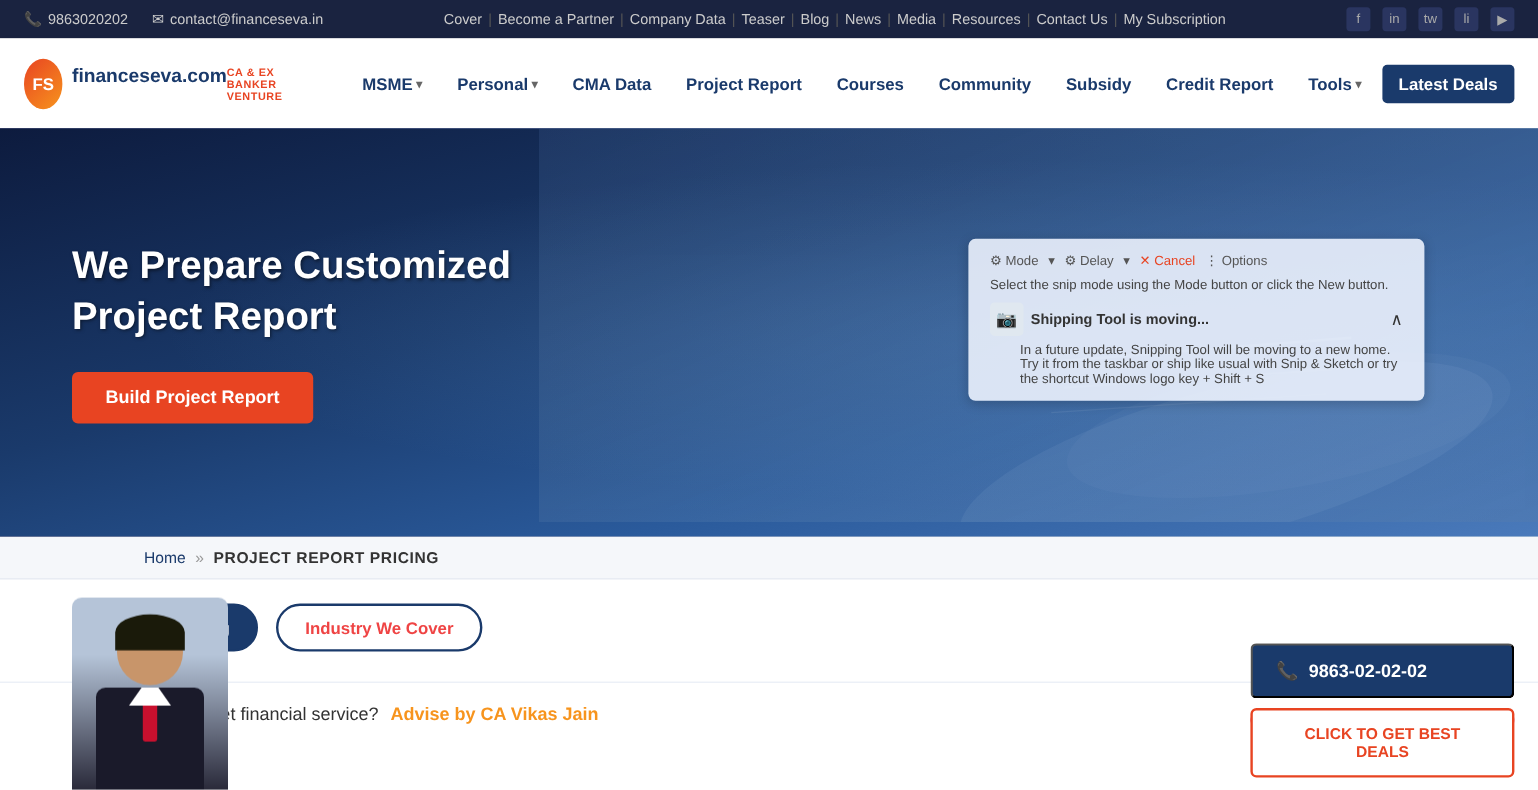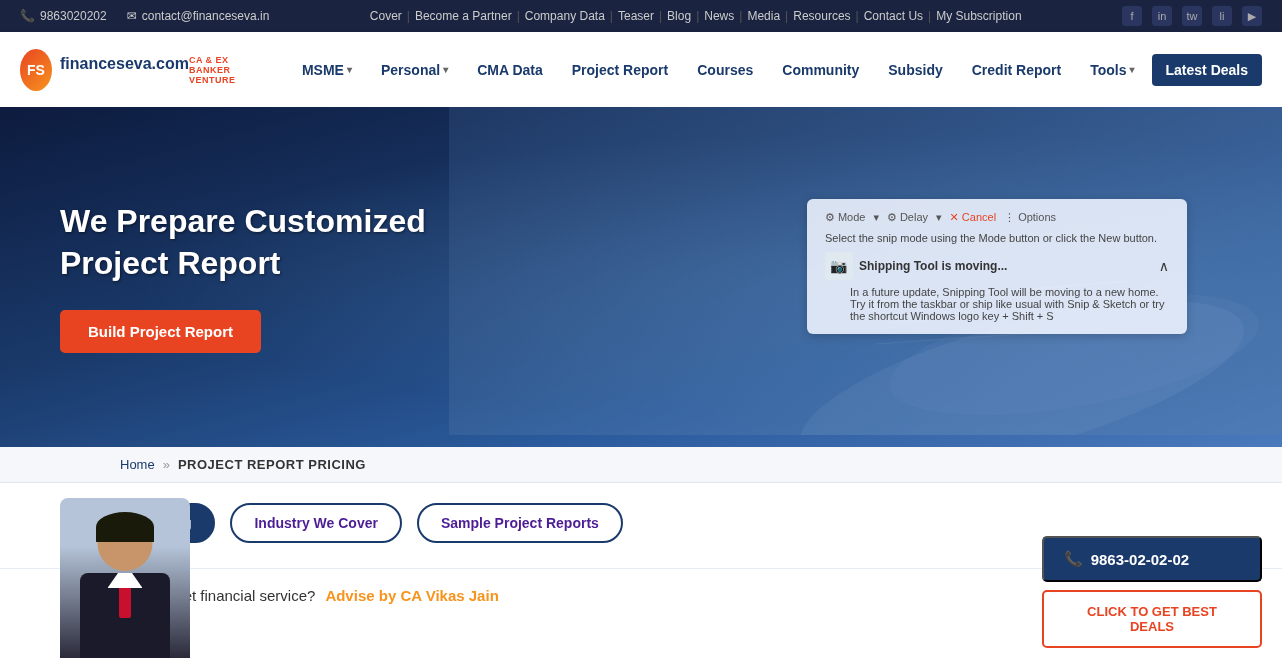--- a/index.html
+++ b/index.html
@@ -102,21 +102,21 @@
     
     .tabs-section {
       padding: 20px 120px 15px;
       background: #fff;
       display: flex;
       gap: 15px;
       align-items: center;
     }
     .tab-btn {
       padding: 10px 22px; border-radius: 25px; font-size: 14px; font-weight: 600;
-      cursor: pointer; border: 2px solid #1a3a6b; background: #fff; color: #4c1d95;
+      cursor: pointer; border: 2px solid #1a3a6b; background: #fff; color: #ef4444;
     }
     .tab-btn.active {
       background: #1a3a6b; color: #fff;
     }
 
     
     .cta-bar {
       position: fixed; bottom: 0; right: 0; left: 0;
       display: flex; justify-content: flex-end; align-items: center;
       padding: 0 20px 10px 0; z-index: 100; pointer-events: none;
@@ -310,21 +310,20 @@
 
 <div class="breadcrumb-bar">
   <a>Home</a>
   <span class="sep">»</span>
   <span class="current">PROJECT REPORT PRICING</span>
 </div>
 
 <div class="tabs-section" id="tabs-container">
 <button class="tab-btn active">Pricing</button>
     <button class="tab-btn">Industry We Cover</button>
-    <button class="tab-btn">Sample Project Reports</button>
   </div>
 
 <div class="financial-bar">
   <span>Want to get financial service?</span>
   <span class="advise">Advise by CA Vikas Jain</span>
 </div>
 
 <div class="avatar-section">
   <div class="avatar-img">
     <div class="avatar-person">

